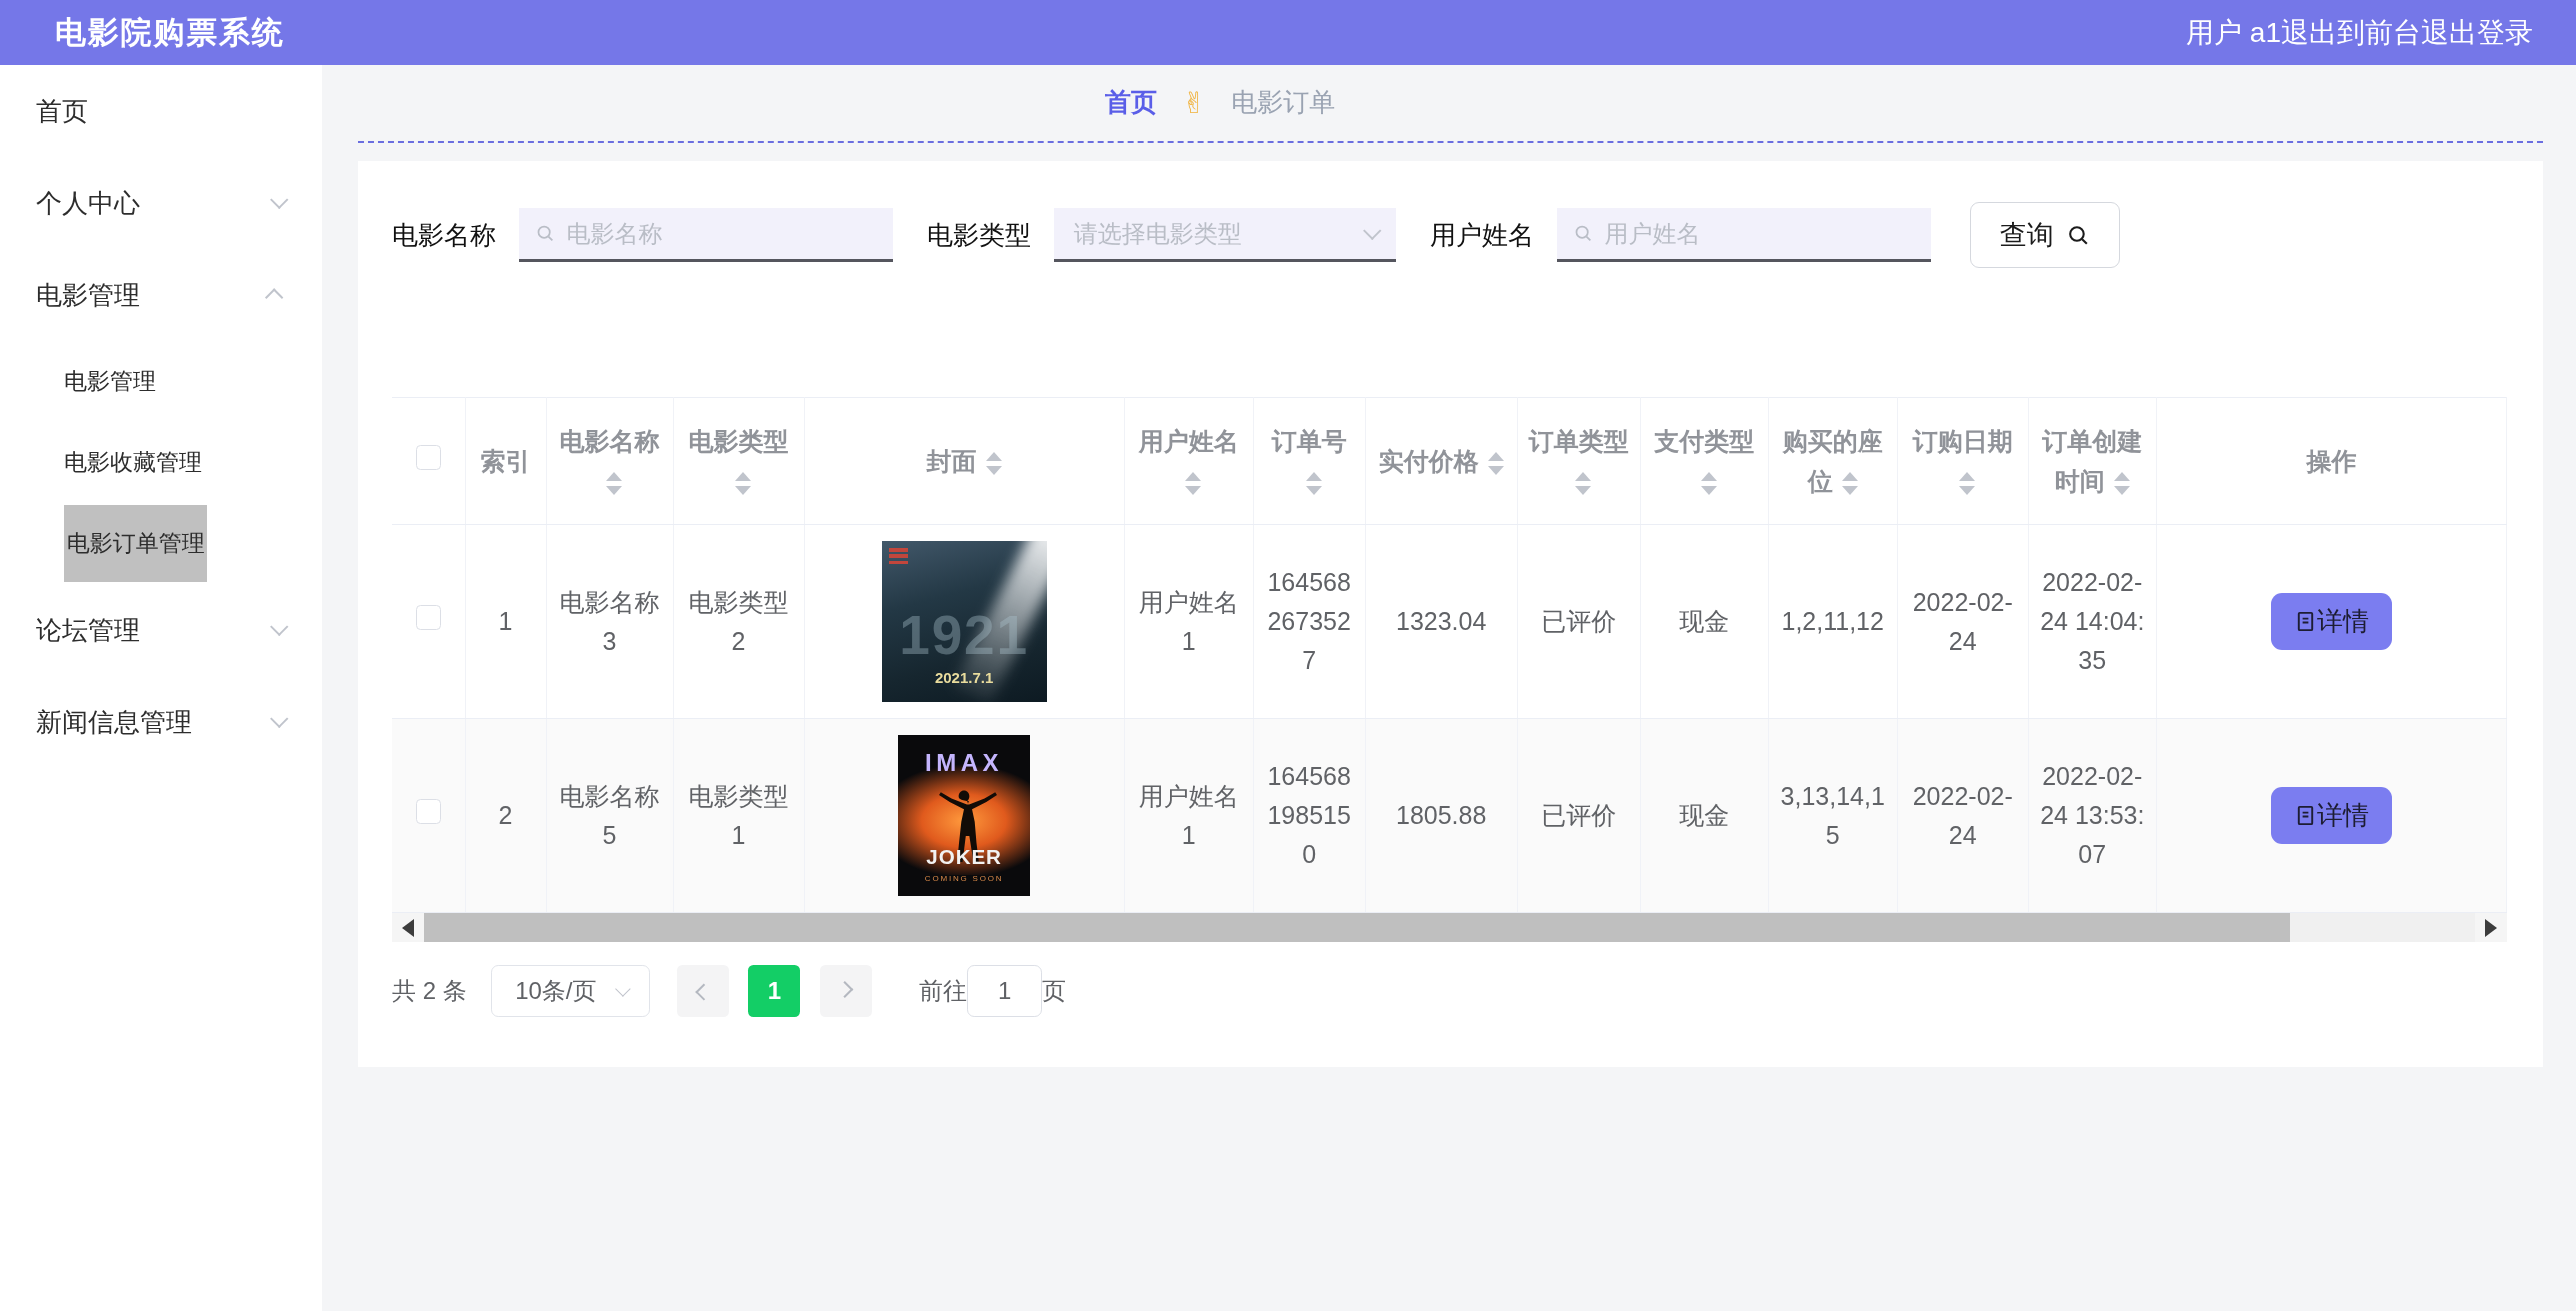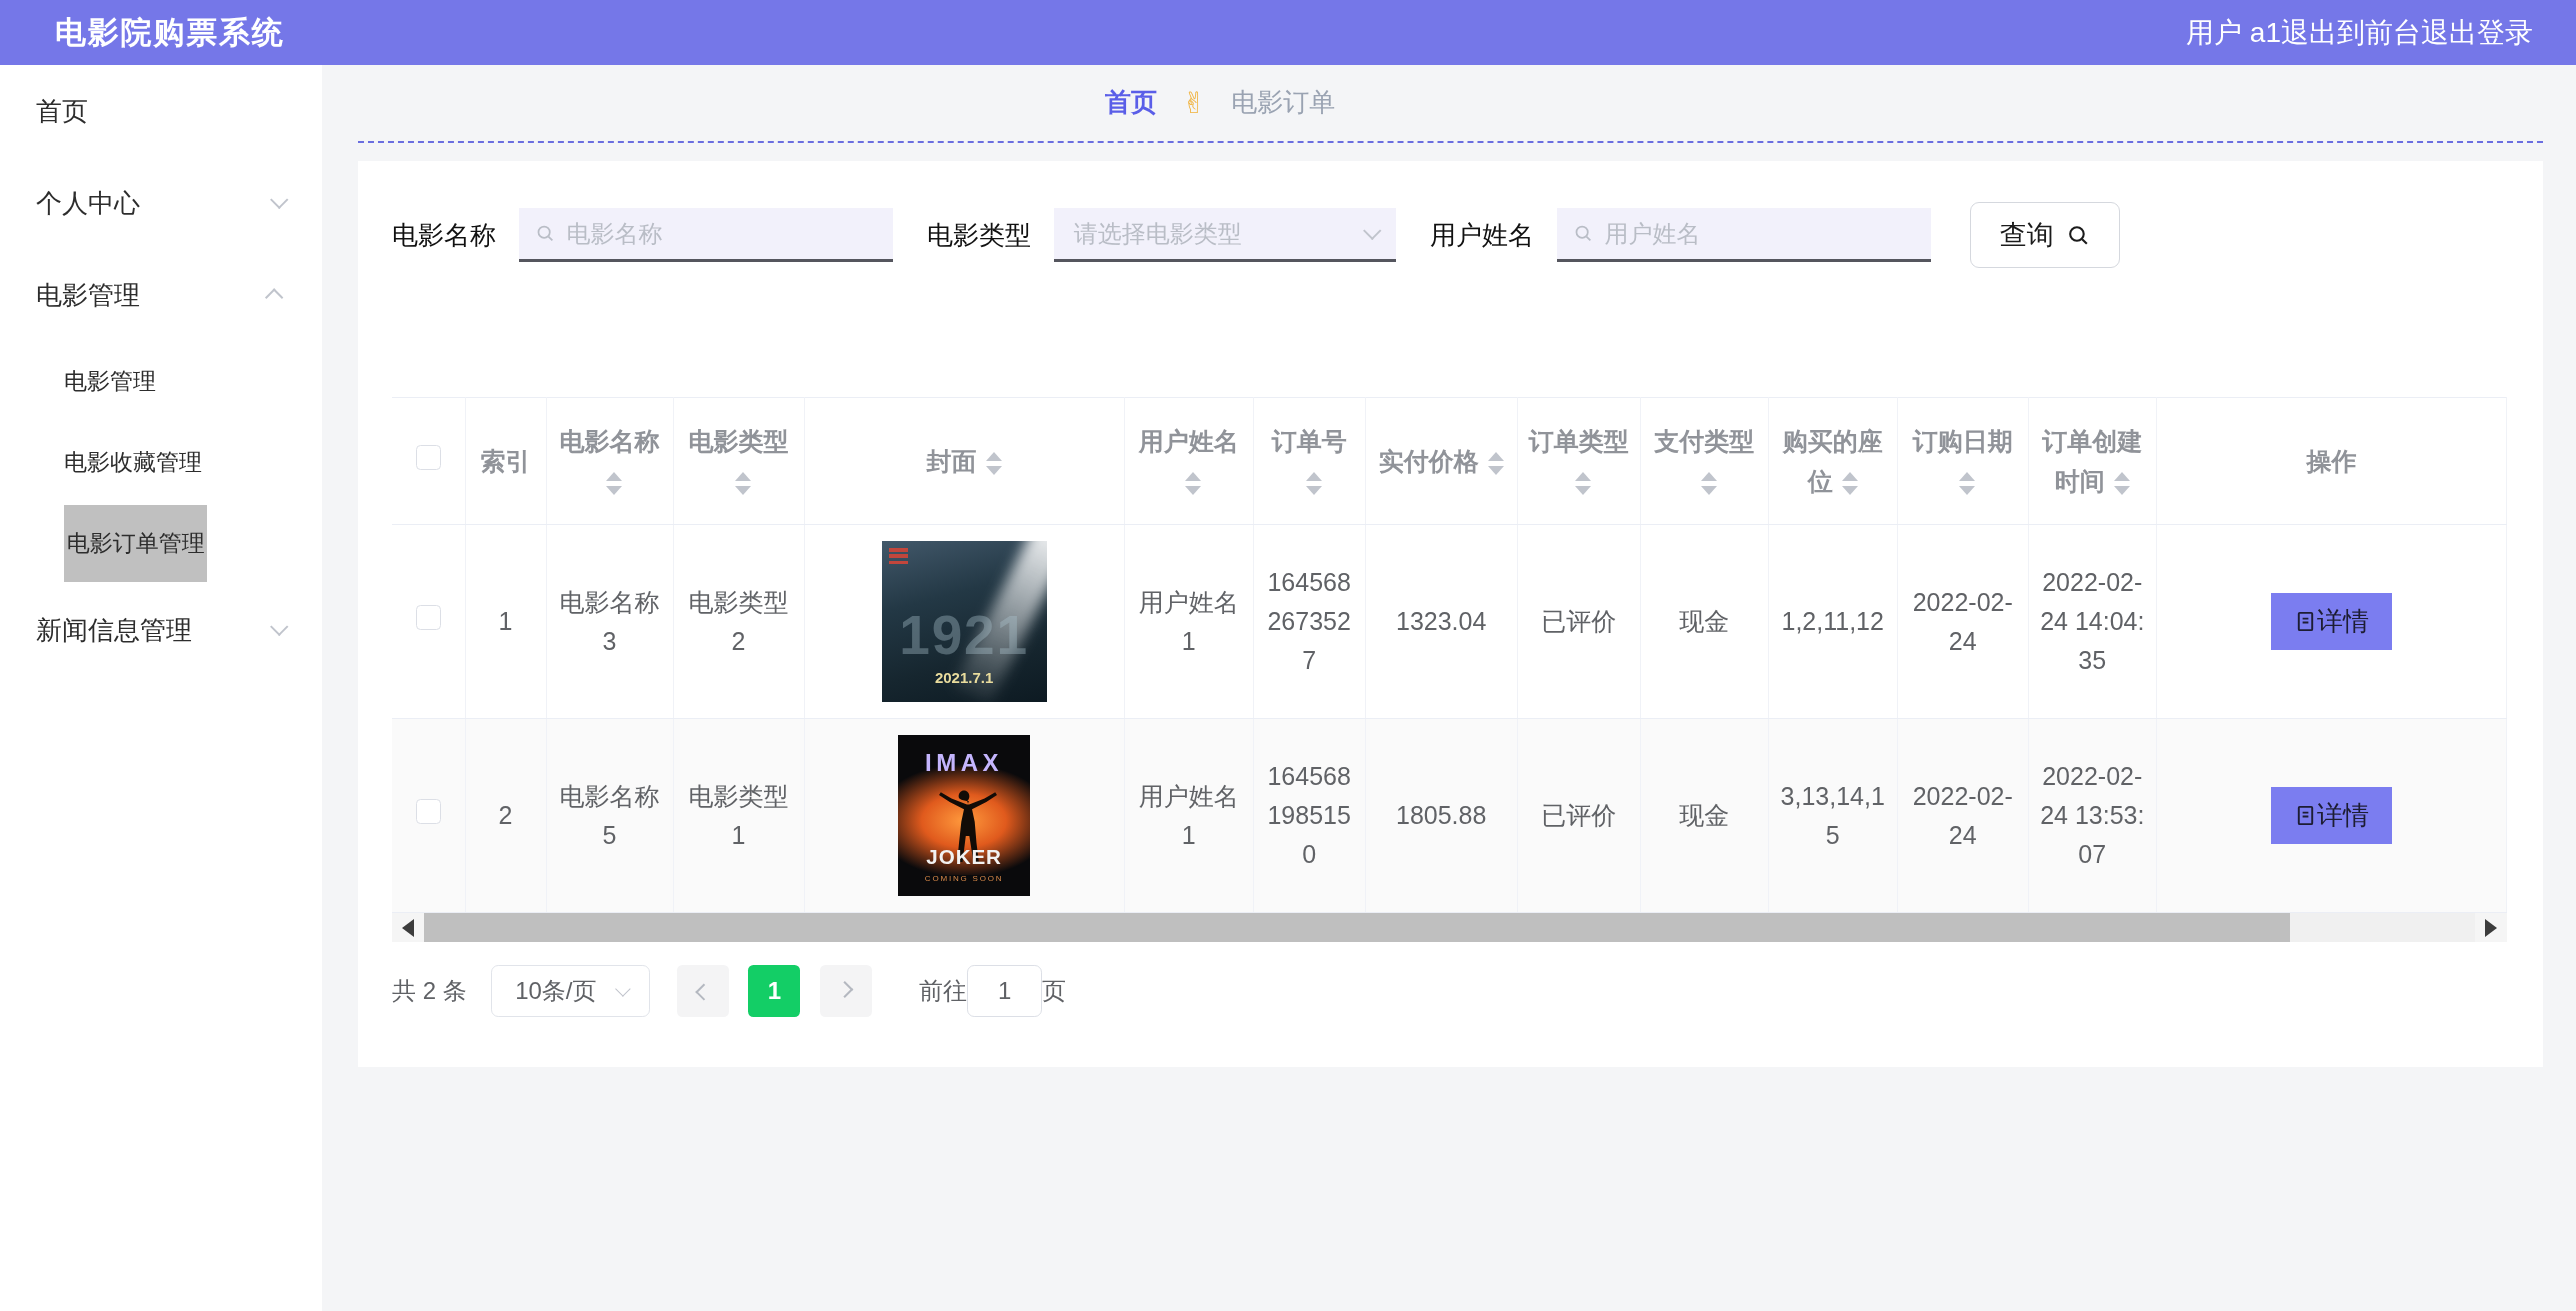--- a/index.html
+++ b/index.html
@@ -70,21 +70,21 @@
   .caret { display:inline-flex; flex-direction:column; vertical-align:middle;
     margin-left:9px; cursor:pointer; }
   .caret i { display:block; width:0; height:0; border-left:8px solid transparent;
     border-right:8px solid transparent; }
   .caret .c-up { border-bottom:9.8px solid #c0c4cc; margin-bottom:4.5px; }
   .caret .c-dn { border-top:9.8px solid #c0c4cc; }
   .cbx { display:inline-block; width:25px; height:25px; background:#fff;
     border:1.8px solid #dcdfe6; border-radius:4.5px; cursor:pointer; }
 
   .btn-detail { display:inline-flex; align-items:center; gap:0; background:#7b7df0;
-    border:none; border-radius:0; height:57px; padding:0 23px; font-size:26px;
+    border:none; border-radius:11px; height:57px; padding:0 23px; font-size:26px;
     color:#1d1d33; cursor:pointer; font-family:inherit; }
 
   
   .poster { display:inline-block; position:relative; overflow:hidden; vertical-align:middle; }
   .poster-1921 { width:165px; height:161px;
     background:linear-gradient(165deg,#42586a 0%,#233845 35%,#16262f 70%,#0d1a22 100%); }
   .p1921-beam { position:absolute; top:-23px; right:12.5px; width:41px; height:188px;
     background:linear-gradient(180deg,rgba(255,255,255,0.95),rgba(255,255,255,0.05));
     transform:rotate(27deg); filter:blur(6.3px); }
   .p1921-big { position:absolute; top:52px; left:0; width:100%; text-align:center;
@@ -165,20 +165,24 @@
       <span class="chev up"></span>
     </div>
     <div class="submenu-item">
       <span class="sub-label">电影管理</span>
     </div>
     <div class="submenu-item">
       <span class="sub-label">电影收藏管理</span>
     </div>
     <div class="submenu-item active">
       <span class="sub-label">电影订单管理</span>
+    </div>
+    <div class="menu-item">
+      <span>论坛管理</span>
+      <span class="chev down"></span>
     </div>
     <div class="menu-item">
       <span>新闻信息管理</span>
       <span class="chev down"></span>
     </div>
   </div>
 
   <div class="main">
 
     <div class="bc-wrap">

